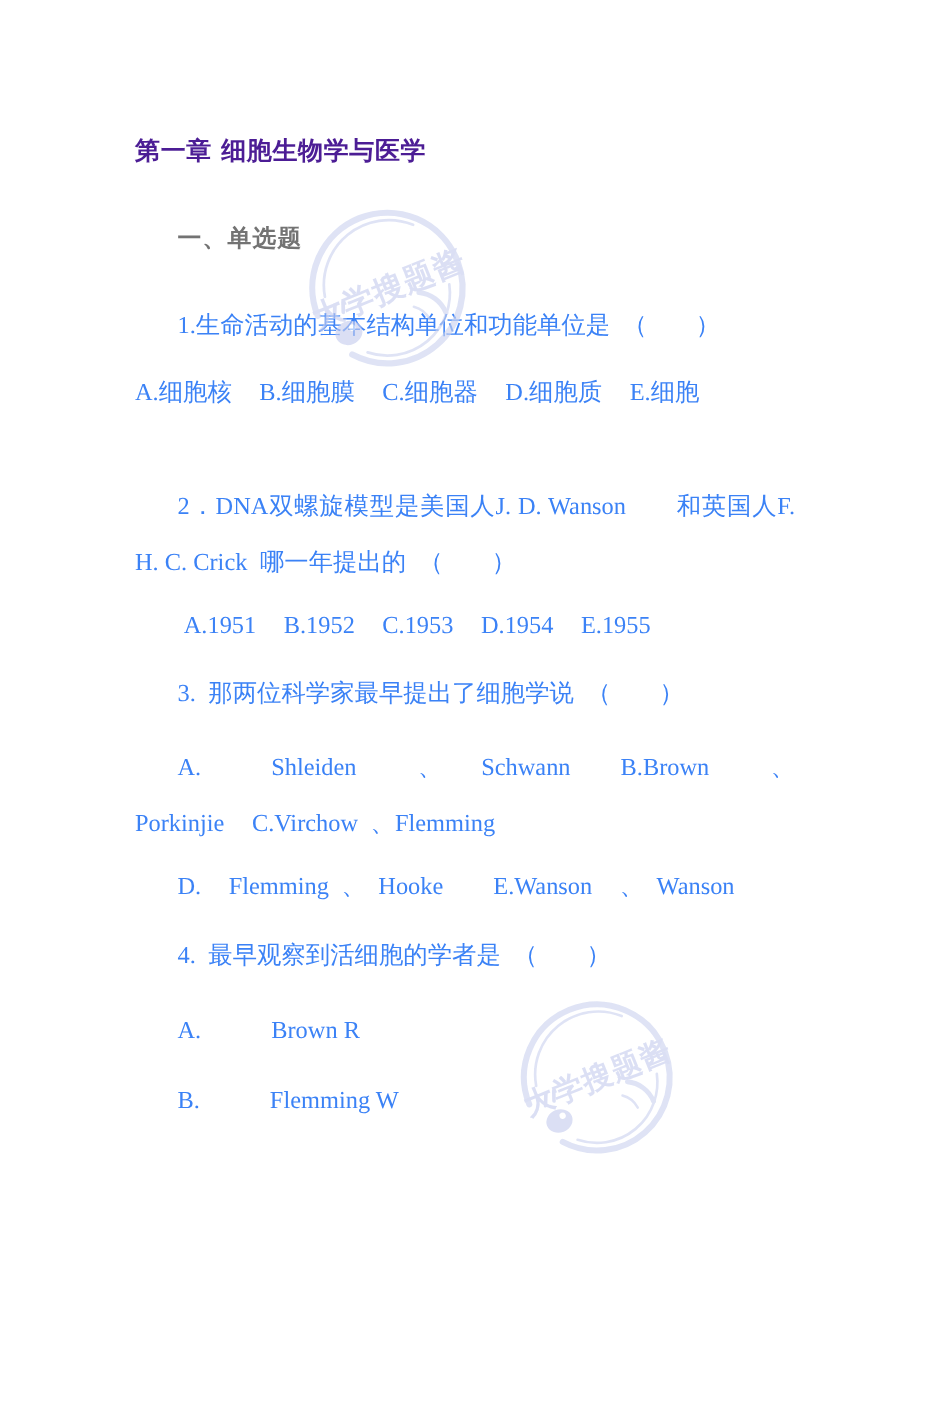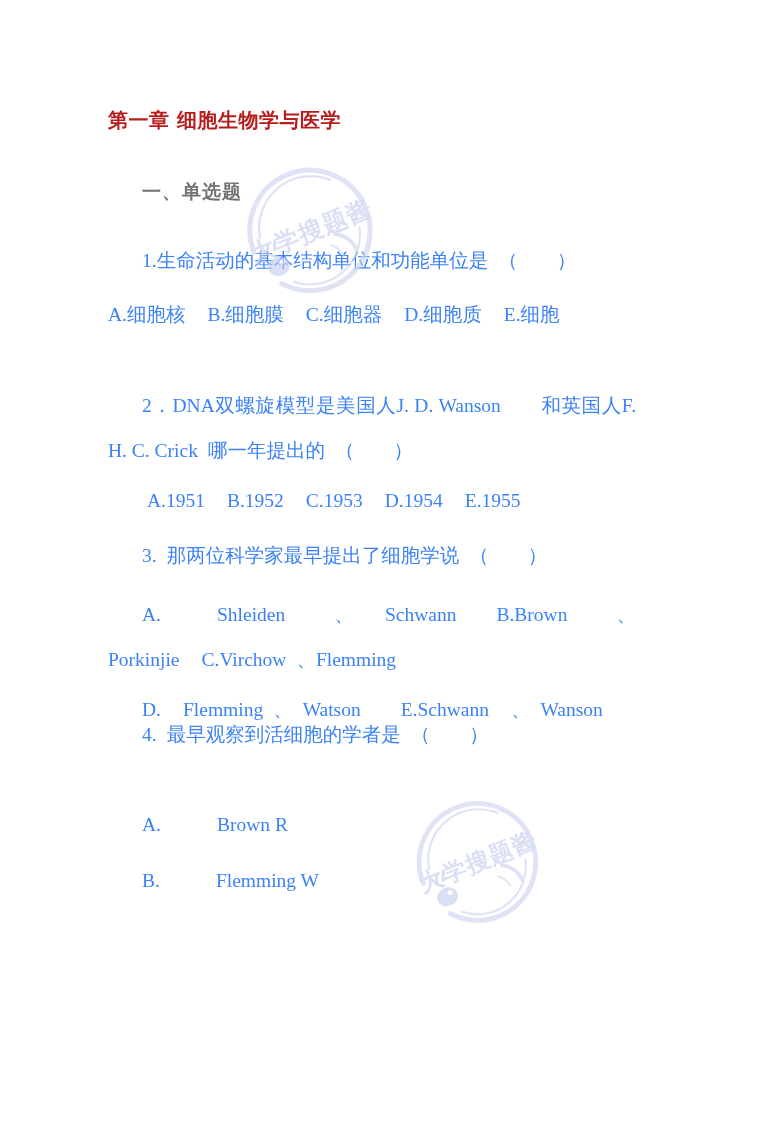--- a/index.html
+++ b/index.html
@@ -58,21 +58,21 @@
   }
 
   .chapter-title {
     position: absolute;
     left: 108px;
     top: 105px;
     font-family: "DejaVu Sans", "Liberation Sans", sans-serif;
     font-weight: 700;
     font-size: 20px;
     line-height: 30px;
-    color: #b91c1c;
+    color: #4c1d95;
     letter-spacing: 0.5px;
     white-space: nowrap;
   }
 
   .section-title {
     position: absolute;
     left: 142px;
     top: 177px;
     font-family: "DejaVu Sans", "Liberation Sans", sans-serif;
     font-weight: 700;
@@ -95,21 +95,21 @@
   }
   .para .ind { display: inline-block; width: 34px; }
 
   .q-1      { top: 238px; }
   .a-1      { top: 292px; }
   .q-2      { top: 383px; }
   .a-2      { top: 478px; margin-left: 39px; }
   .q-3      { top: 533px; }
   .a-3      { top: 592px; }
   .a-3b     { top: 687px; }
-  .q-4      { top: 712px; }
+  .q-4      { top: 742px; }
   .a-4a     { top: 802px; }
   .a-4b     { top: 858px; }
   .sp-sm { display: inline-block; width: 10px; }
   .sp-md { display: inline-block; width: 22px; }
   .sp-lg { display: inline-block; width: 40px; }
   .sp-xl { display: inline-block; width: 56px; }
 </style>
 </head>
 <body>
 
@@ -175,21 +175,21 @@
       <span>A.1951</span><span class="sp-md"></span><span>B.1952</span><span class="sp-md"></span><span>C.1953</span><span class="sp-md"></span><span>D.1954</span><span class="sp-md"></span><span>E.1955</span>
     </div>
 
     <div class="para q-3">
       <span class="ind"></span><span>3.</span><span class="sp-sm"></span><span>那两位科学家最早提出了细胞学说</span><span class="sp-sm"></span><span>（　　）</span>
     </div>
     <div class="para a-3">
       <span class="ind"></span><span>A.</span><span class="sp-xl"></span><span>Shleiden</span><span class="sp-lg"></span><span>、</span><span class="sp-md"></span><span>Schwann</span><span class="sp-lg"></span><span>B.Brown</span><span class="sp-lg"></span><span>、</span><span>Porkinjie</span><span class="sp-md"></span><span>C.Virchow</span><span class="sp-sm"></span><span>、</span><span>Flemming</span>
     </div>
     <div class="para a-3b">
-      <span class="ind"></span><span>D.</span><span class="sp-md"></span><span>Flemming</span><span class="sp-sm"></span><span>、</span><span class="sp-sm"></span><span>Watson</span><span class="sp-lg"></span><span>E.Schwann</span><span class="sp-md"></span><span>、</span><span class="sp-sm"></span><span>Wanson</span>
+      <span class="ind"></span><span>D.</span><span class="sp-md"></span><span>Flemming</span><span class="sp-sm"></span><span>、</span><span class="sp-sm"></span><span>Hooke</span><span class="sp-lg"></span><span>E.Wanson</span><span class="sp-md"></span><span>、</span><span class="sp-sm"></span><span>Wanson</span>
     </div>
 
     <div class="para q-4">
       <span class="ind"></span><span>4.</span><span class="sp-sm"></span><span>最早观察到活细胞的学者是</span><span class="sp-sm"></span><span>（　　）</span>
     </div>
     <div class="para a-4a">
       <span class="ind"></span><span>A.</span><span class="sp-xl"></span><span>Brown R</span>
     </div>
     <div class="para a-4b">
       <span class="ind"></span><span>B.</span><span class="sp-xl"></span><span>Flemming W</span>

